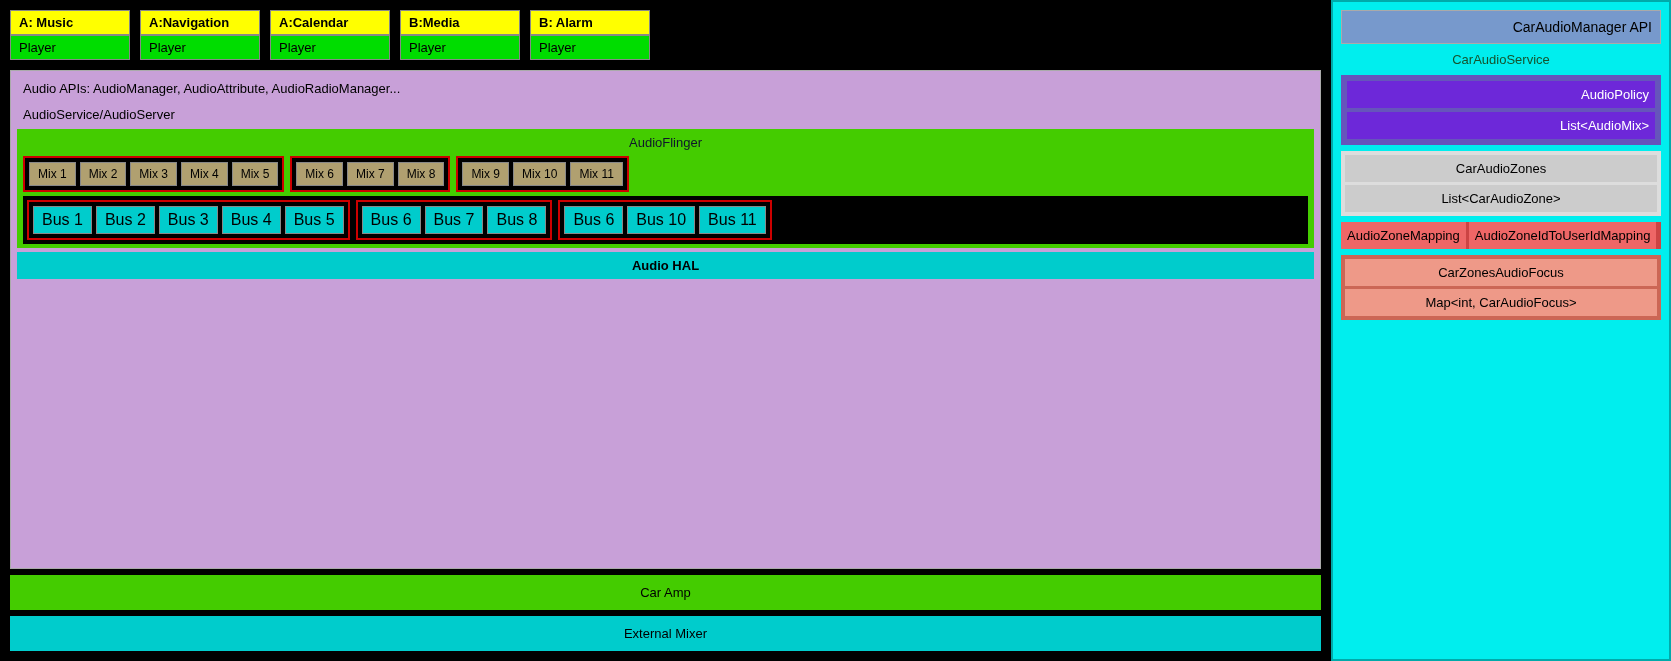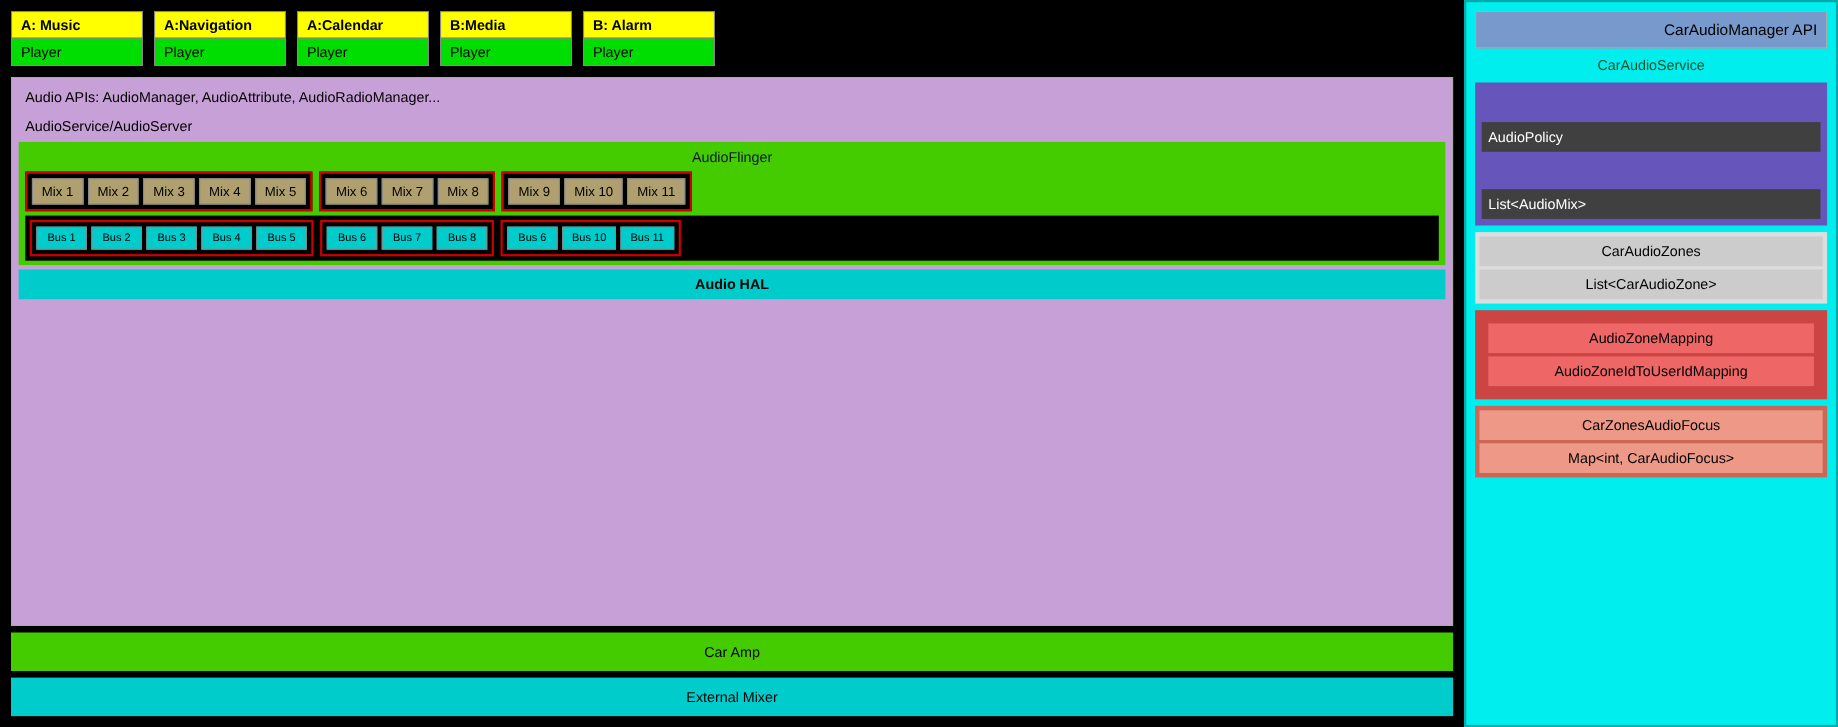--- a/index.html
+++ b/index.html
@@ -122,21 +122,21 @@
       gap: 4px;
       border: 2px solid #cc0000;
       padding: 4px;
       background: #000;
     }
 
     .bus-box {
       background: #00cccc;
       border: 1px solid #888;
       padding: 4px 8px;
-      font-size: 10px;
+      font-size: 16px;
       color: #000;
       min-width: 46px;
       text-align: center;
     }
 
     
     #audio-hal-row {
       background: #00cccc;
       text-align: center;
       padding: 6px;
@@ -189,26 +189,25 @@
 
     .rp-purple-box {
       background: #6655bb;
       display: flex;
       flex-direction: column;
       padding: 6px;
       gap: 4px;
     }
 
     .rp-purple-inner {
-      background: #404040;
-      text-align: left;
+      background: #6d28d9;
+      text-align: right;
       padding: 6px;
       font-size: 13px;
       color: #fff;
-      margin-top: 30px;
     }
 
     .rp-gray-box {
       background: #dddddd;
       display: flex;
       flex-direction: column;
       gap: 3px;
       padding: 4px;
     }
 
@@ -216,23 +215,23 @@
       background: #cccccc;
       text-align: center;
       padding: 6px;
       font-size: 13px;
       color: #000;
     }
 
     .rp-red-box {
       background: #cc4444;
       display: flex;
-      flex-direction: column;
+      flex-direction: row;
       gap: 3px;
-      padding: 12px;
+      padding: 0;
     }
 
     .rp-red-inner {
       background: #ee6666;
       text-align: center;
       padding: 6px;
       font-size: 13px;
       color: #000;
     }
 

